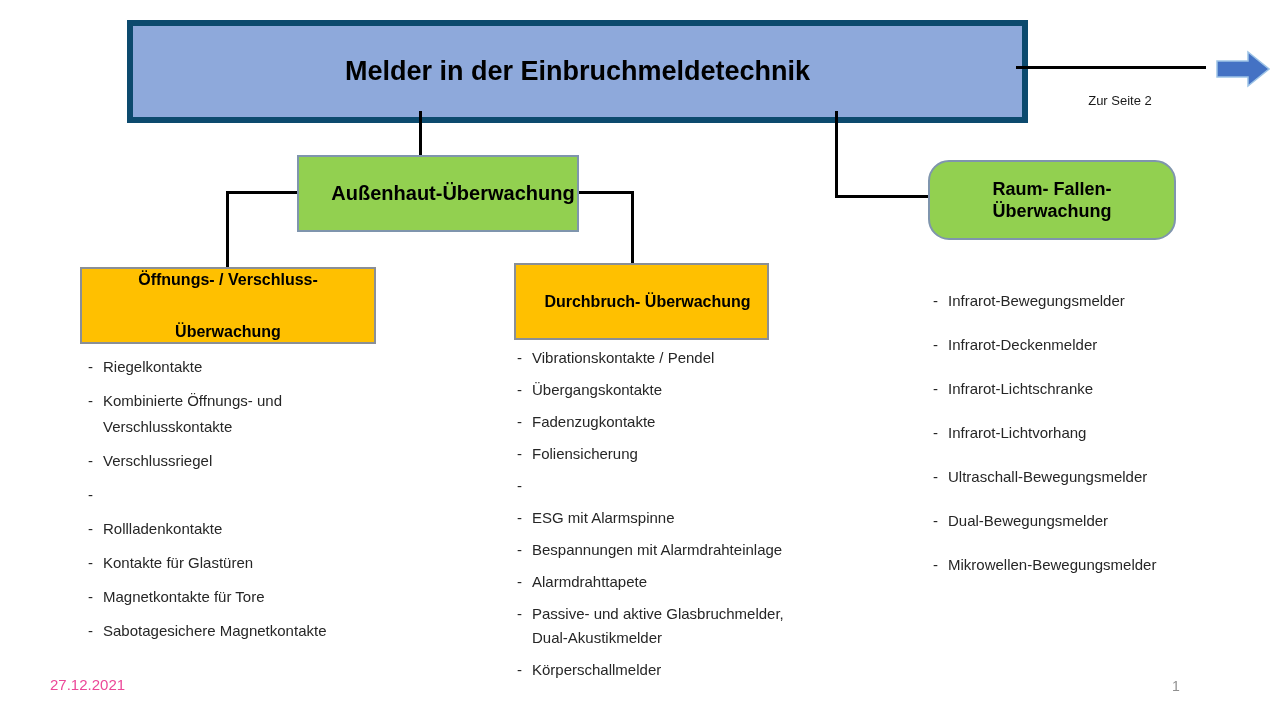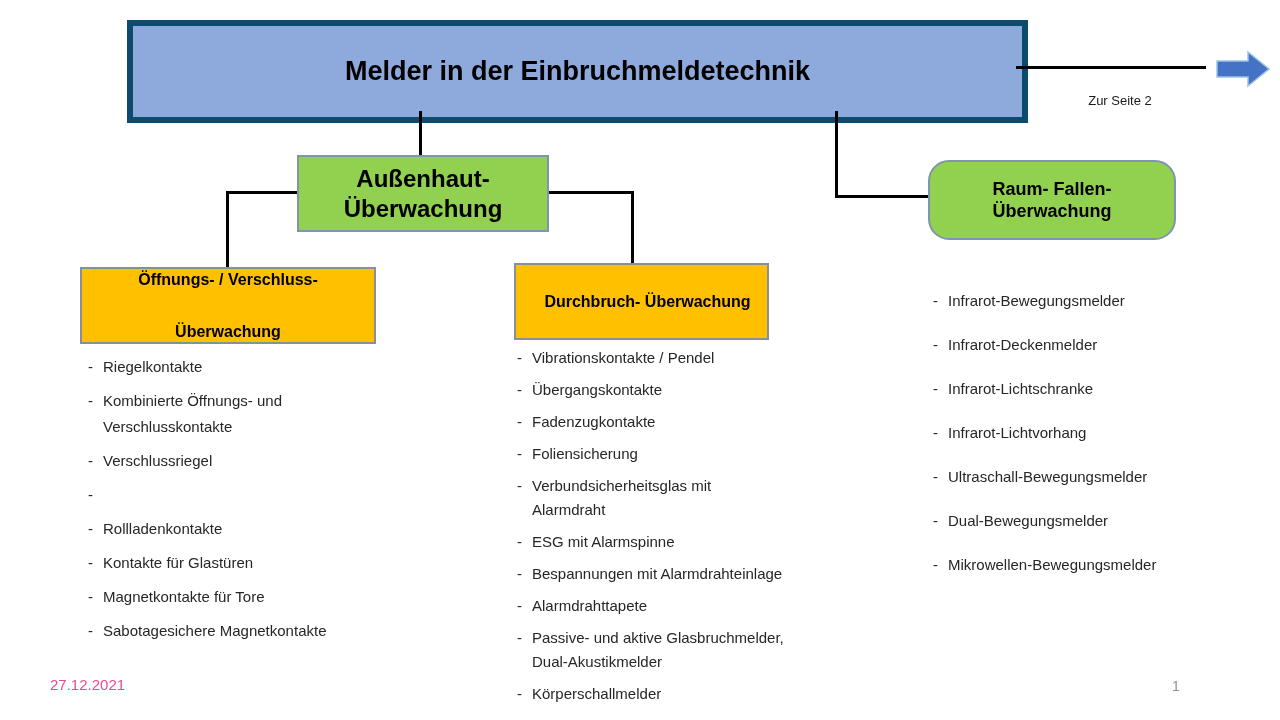--- a/index.html
+++ b/index.html
@@ -16,21 +16,21 @@
     align-items:center;justify-content:center;text-align:center;
     font-weight:bold;line-height:1.25;
   }
   .title-box{
     left:127px;top:20px;width:889px;height:91px;
     background:#8EA9DB;border:6px solid #0c4a6e;
     font-size:27px;color:#000;
   }
   .green{background:#92D050;border:2px solid #7f95ad;color:#000;}
   .orange{background:#FFC000;border:2px solid #8a8f96;color:#000;}
-  .green-1{left:297px;top:155px;width:248px;height:73px;font-size:24px;}
+  .green-1{left:297px;top:155px;width:248px;height:73px;font-size:20px;padding-left:30px;}
   .green-2{left:928px;top:160px;width:244px;height:76px;font-size:18px;border-radius:21px;}
   .orange-1{left:80px;top:267px;width:292px;height:73px;font-size:16px;gap:32px;}
   .orange-2{left:514px;top:263px;width:239px;height:73px;font-size:16px;padding-left:12px;}
   
   .line{position:absolute;background:#000;}
   
   .nav-line{left:1016px;top:66px;width:190px;height:3px;}
   .nav-label{
     left:1060px;top:73px;width:120px;text-align:center;
     font-size:13px;color:#1a1a1a;margin-top:20px;
@@ -138,22 +138,20 @@
     <div class="li">
       <span class="dash">-</span>
       <span class="txt">Fadenzugkontakte</span>
     </div>
     <div class="li">
       <span class="dash">-</span>
       <span class="txt">Foliensicherung</span>
     </div>
     <div class="li">
       <span class="dash">-</span>
-      <span class="txt">Verbundsicherheitsglas mit
-Alarmdraht</span>
     </div>
     <div class="li">
       <span class="dash">-</span>
       <span class="txt">ESG mit Alarmspinne</span>
     </div>
     <div class="li">
       <span class="dash">-</span>
       <span class="txt">Bespannungen mit Alarmdrahteinlage</span>
     </div>
     <div class="li">

